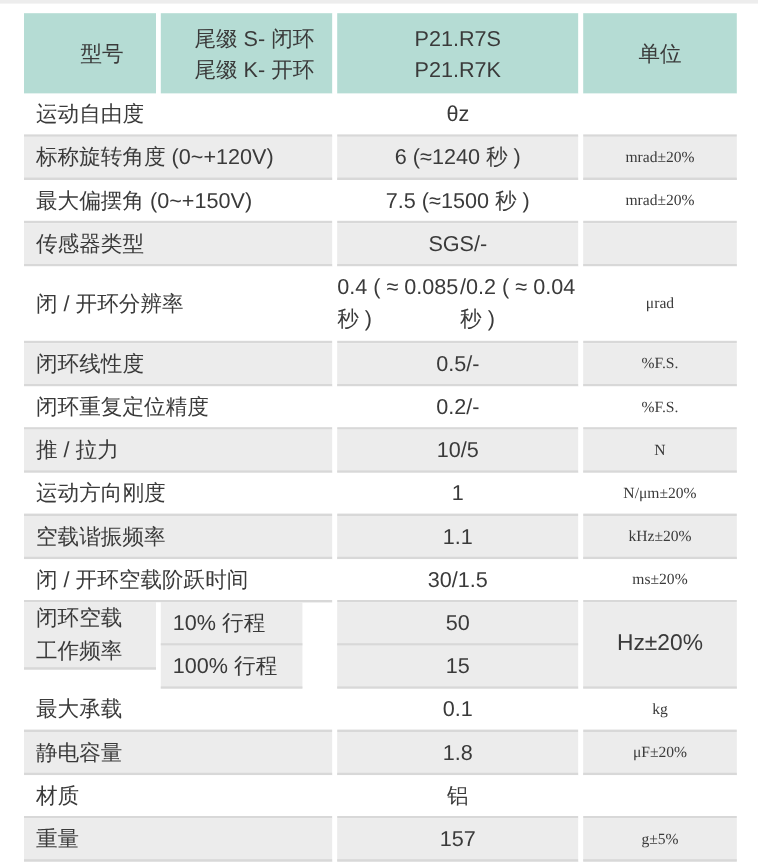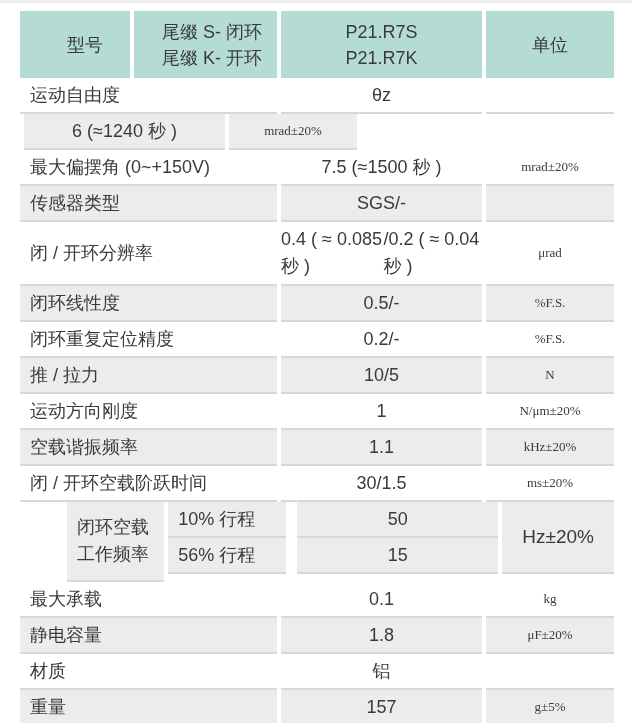--- a/index.html
+++ b/index.html
@@ -27,21 +27,21 @@
   .gap{width:4px;background:#ffffff;flex:0 0 4px;}
   .lbl{width:257px;padding-left:10px;justify-content:flex-start;}
   .val{width:201px;justify-content:center;}
   .unit{width:128px;justify-content:center;font-size:13px;font-family:Liberation Serif, serif;}
   .h34 .cell{height:36px;}
   .h62 .cell{height:64px;}
   .val2{flex-direction:row;justify-content:center;line-height:27px;}
 
   
   .freqrow{display:flex;}
-  .freqrow .flbl{width:110px;height:80px;flex-direction:column;align-items:flex-start;justify-content:center;padding-left:10px;line-height:27px;margin-left:47px;}
+  .freqrow .flbl{width:110px;height:56px;flex-direction:column;align-items:flex-start;justify-content:center;padding-left:10px;line-height:27px;}
   .subcol{display:flex;flex-direction:column;}
   .subcol .cell{height:36px;}
   .sc2{width:143px;}
   .sc2 .cell{width:118px;padding-left:10px;}
   .sc3 .cell{width:201px;justify-content:center;}
   .freqrow .funit{width:128px;height:72px;justify-content:center;font-size:19px;}
 </style>
 </head>
 <body>
 
@@ -71,20 +71,21 @@
 
   <div class="row h34">
     <div class="cell lbl">运动自由度</div>
     <div class="gap"></div>
     <div class="cell val">θz</div>
     <div class="gap"></div>
     <div class="cell unit"></div>
   </div>
 
   <div class="row h34 gray">
+    <div class="cell lbl">标称旋转角度 (0~+120V)</div>
     <div class="gap"></div>
     <div class="cell val">6 (≈1240 秒 )</div>
     <div class="gap"></div>
     <div class="cell unit">mrad±20%</div>
   </div>
 
   <div class="row h34">
     <div class="cell lbl">最大偏摆角 (0~+150V)</div>
     <div class="gap"></div>
     <div class="cell val">7.5 (≈1500 秒 )</div>
@@ -160,21 +161,21 @@
   </div>
 
   <div class="freqrow gray">
     <div class="cell flbl">
       <div>闭环空载</div>
       <div>工作频率</div>
     </div>
     <div class="gap"></div>
     <div class="subcol sc2">
       <div class="cell">10% 行程</div>
-      <div class="cell">56% 行程</div>
+      <div class="cell">100% 行程</div>
     </div>
     <div class="gap"></div>
     <div class="subcol sc3">
       <div class="cell">50</div>
       <div class="cell">15</div>
     </div>
     <div class="gap"></div>
     <div class="cell funit">Hz±20%</div>
   </div>
 

